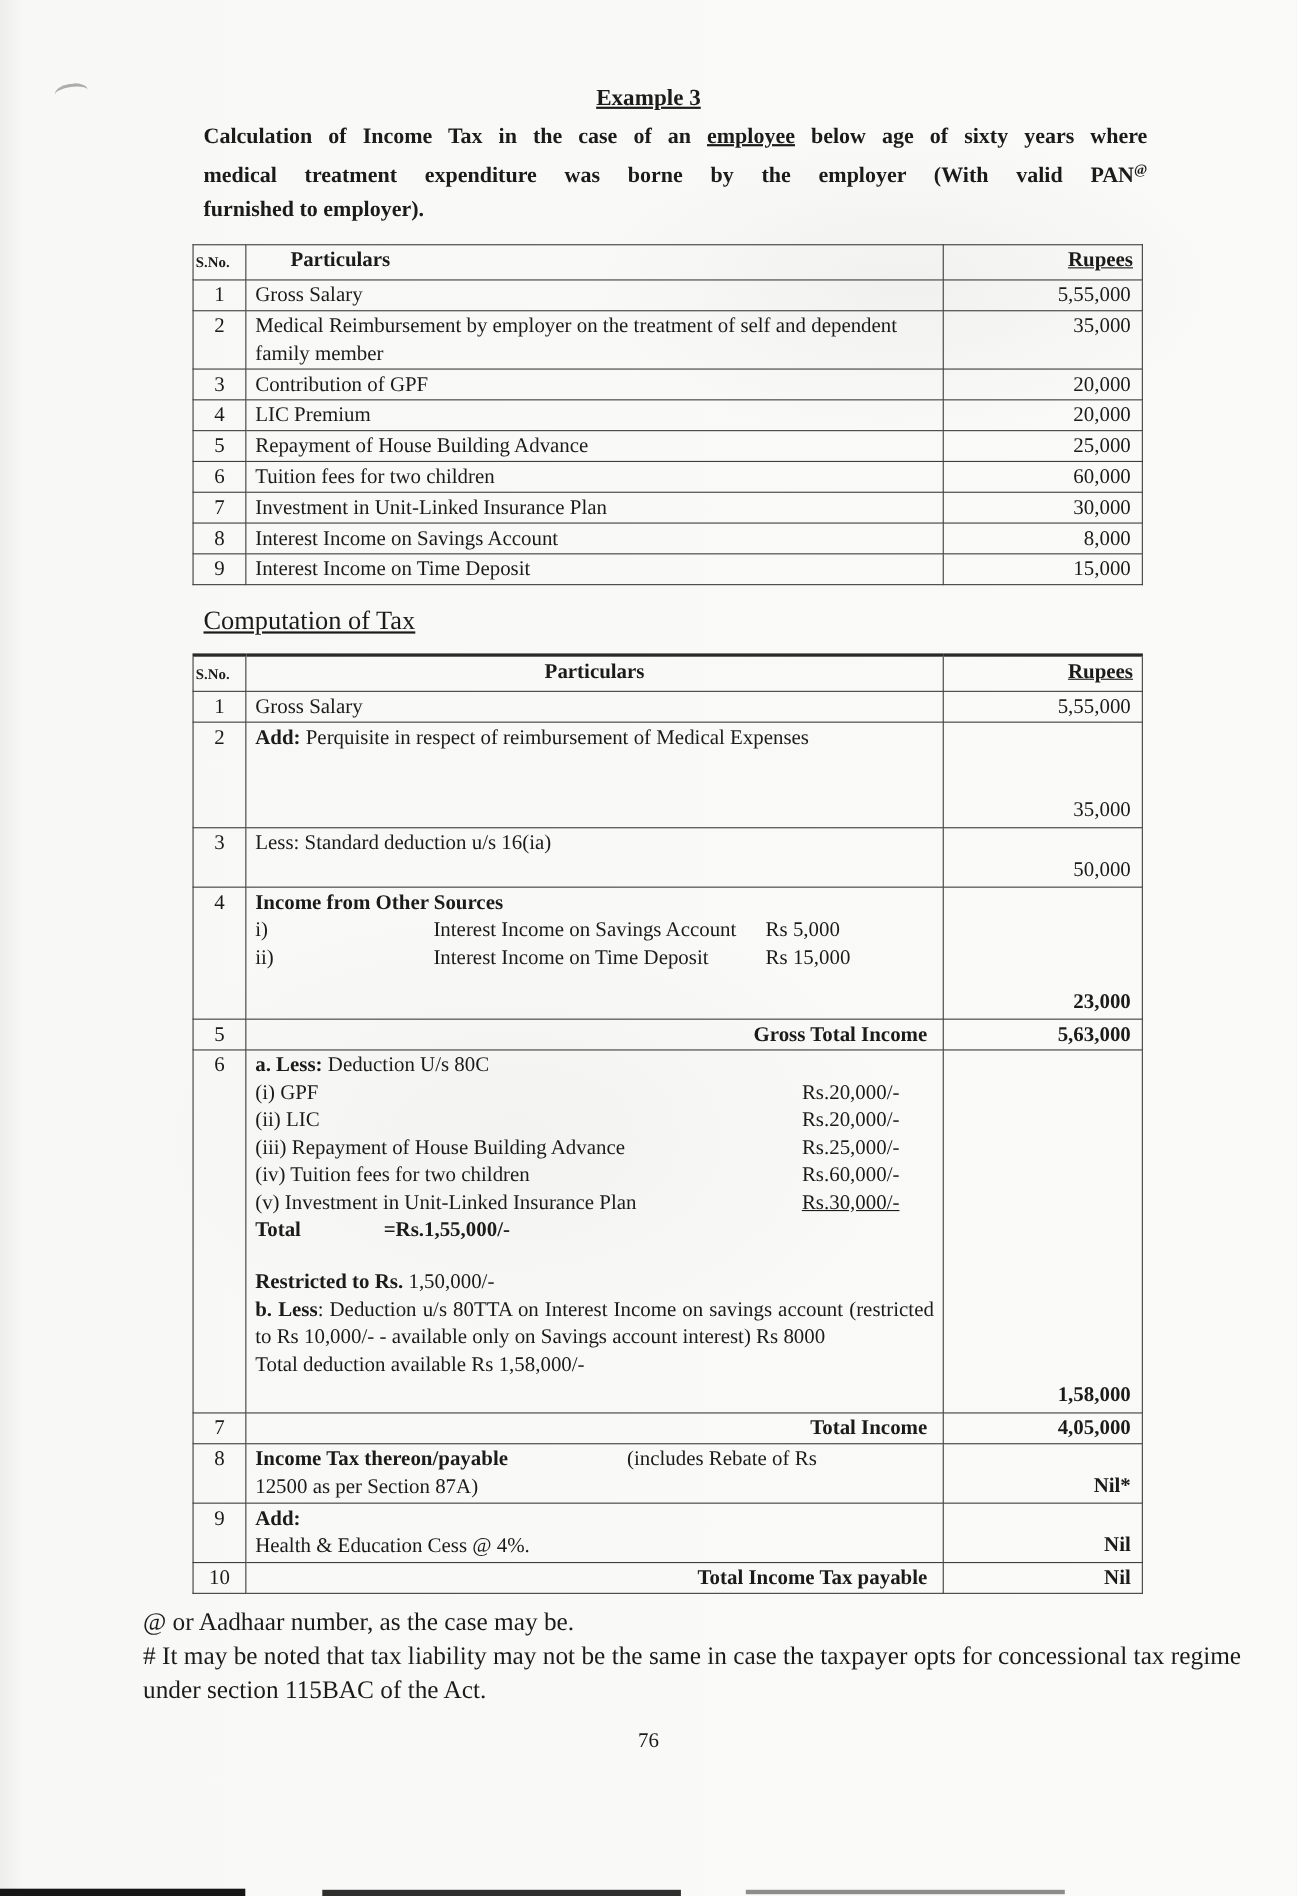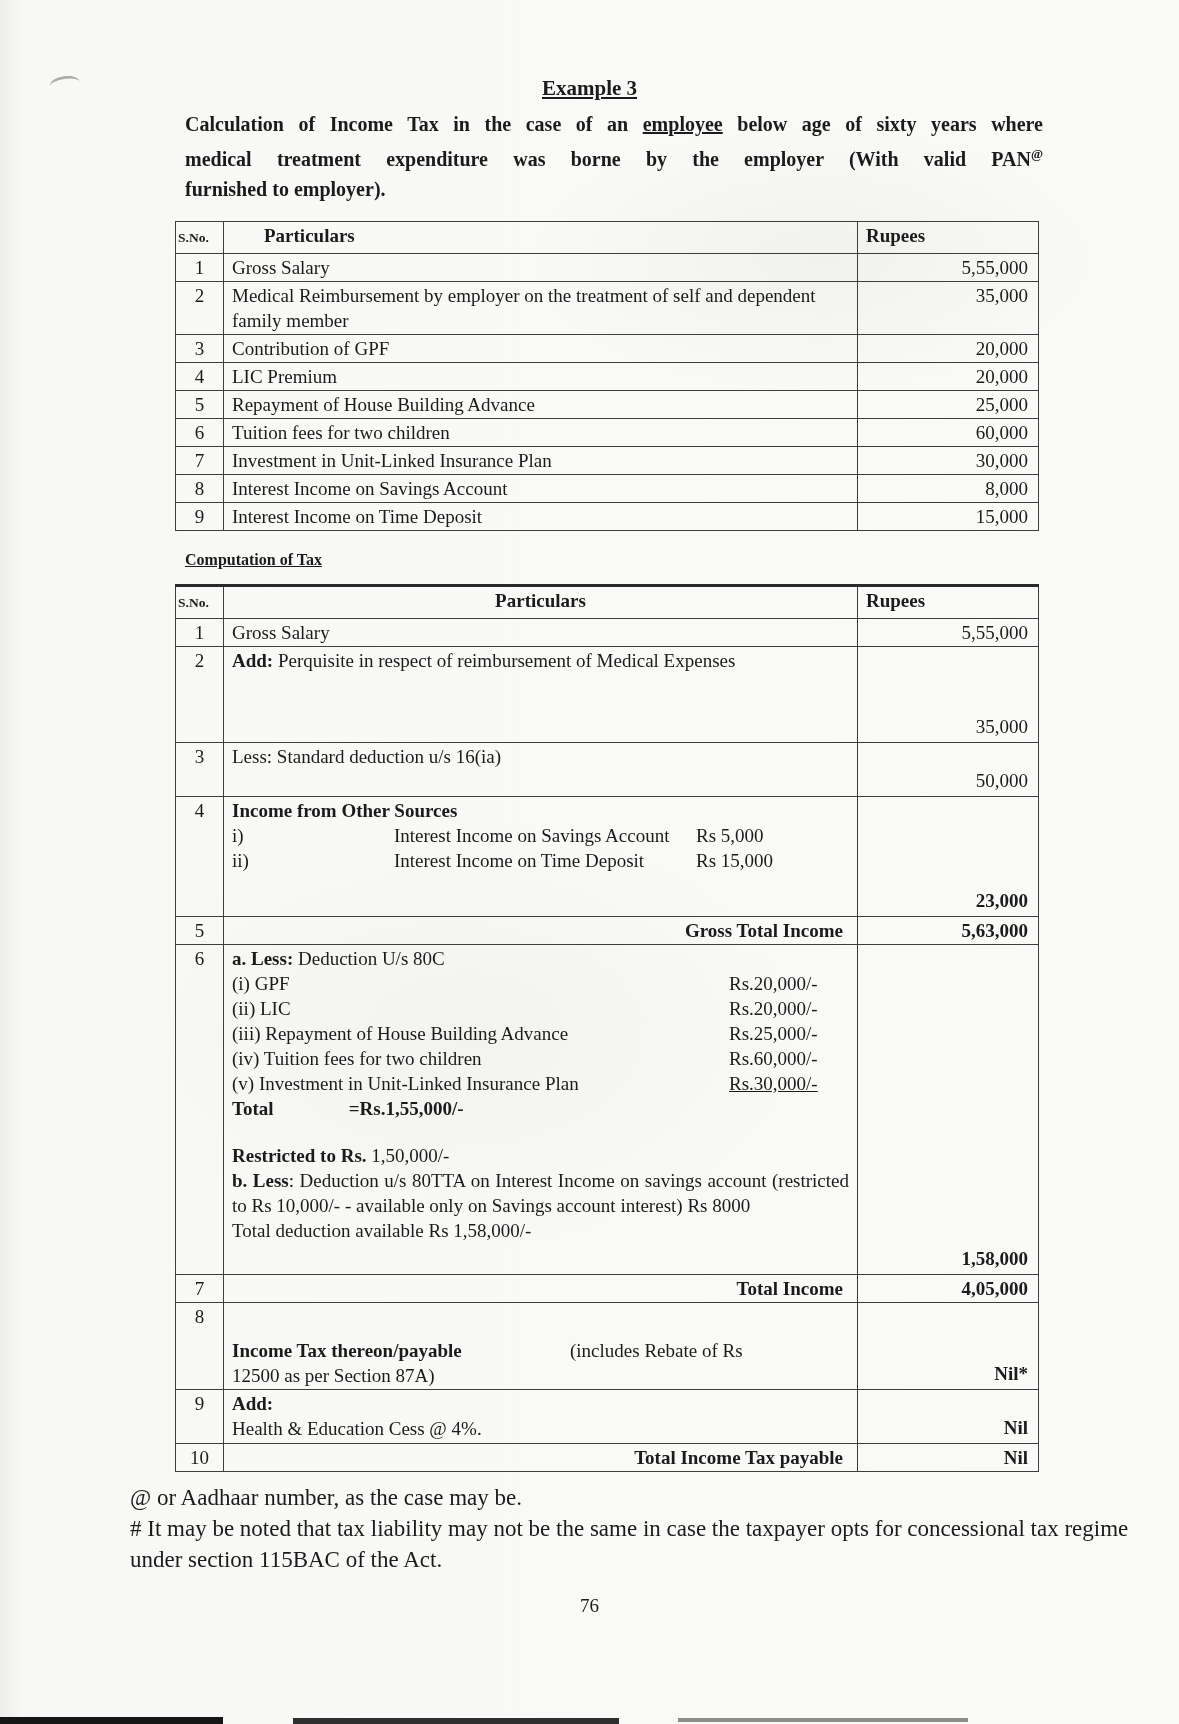--- a/index.html
+++ b/index.html
@@ -30,45 +30,45 @@
   sup { font-size:13px; }
 
   table { border-collapse:collapse; margin-left:175px; width:863px; font-size:19px; line-height:25px; table-layout:fixed; }
   .t1 { margin-top:17px; }
   .t2 { margin-top:15px; }
   th, td { border:1.6px solid #3d3d3d; padding:1px 8px; vertical-align:top; }
   th { font-weight:bold; }
   th.sno-h { font-size:13.5px; text-align:left; padding:3px 2px; vertical-align:middle; }
   .t1 th.part-h { text-align:left; padding-left:40px; }
   .t2 th.part-h { text-align:center; }
-  th.rup-h { text-align:left; }
+  th.rup-h { text-align:right;text-decoration:underline; }
   .t2 th { border-top:3.5px solid #2a2a2a; }
   td.sno { text-align:center; }
   td.amt { text-align:right; padding-right:10px; }
   td.bot { vertical-align:bottom; padding-bottom:3px; }
   .b { font-weight:bold; }
   td.rlabel { text-align:right; font-weight:bold; padding-right:14px; }
 
   .t2 tr.h96  > td { height:96px; }
   .t2 tr.h54  > td { height:54px; }
   .t2 tr.h120 > td { height:120px; }
   .t2 tr.h330 > td { height:330px; }
 
   .itm { display:flex; }
   .itm-num { width:162px; flex:none; }
   .itm-label { width:302px; flex:none; }
   .ded-row { display:flex;gap:25px; }
   .ded-label { width:472px; flex:none; }
   .tot-label { display:inline-block; width:112px; font-weight:bold; }
   .spacer { height:22px; }
   .just { text-align:justify; }
-  .r8l1 { display:flex;margin-top:34px; }
+  .r8l1 { display:flex; }
   .r8l1 .b { width:338px; flex:none; }
 
-  .comp-heading { margin:20px 0 0 185px; font-size:16px; font-weight:bold; }
+  .comp-heading { margin:20px 0 0 185px; font-size:24px; font-weight:normal; }
   .footnotes { margin:10px 0 0 130px; width:1008px; font-size:23px; line-height:31px; }
   .page-number { margin-top:20px; text-align:center; font-size:19px; }
 
   .bar { position:absolute; }
   .bar1 { left:0;   bottom:0;  width:223px; height:7px; background:#161616; } 
   .bar-2 { left:293px; bottom:0; width:326px; height:6px; background:#2f2f2f; }
   .bar-3 { left:678px; bottom:2px; width:290px; height:4px; background:#8d8d8b; }
 </style>
 </head>
 <body>

